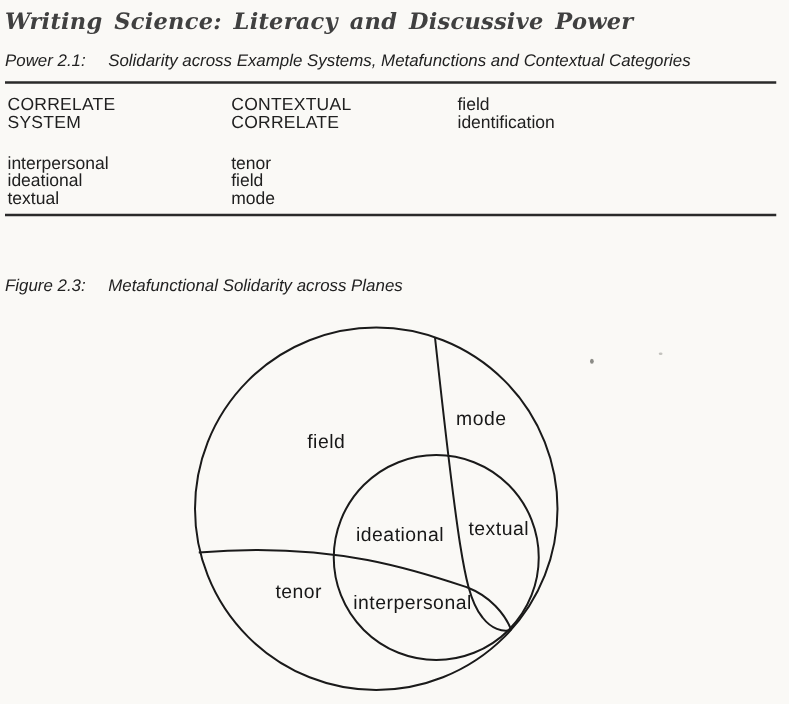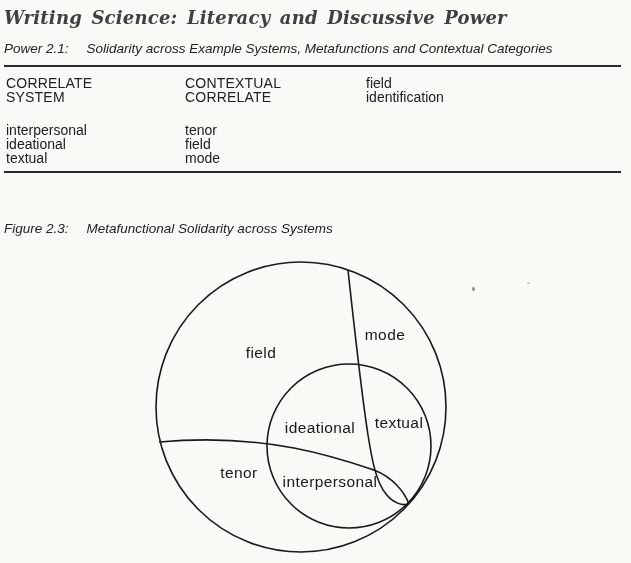--- a/index.html
+++ b/index.html
@@ -132,21 +132,21 @@
     <div class="cell-list">
       <div>tenor</div>
       <div>field</div>
       <div>mode</div>
     </div>
   </div>
 
   <div class="rule rule-bottom"></div>
 
   <div class="caption figure-caption">
-    <span class="cap-label">Figure 2.3:</span><span>Metafunctional Solidarity across Systems</span>
+    <span class="cap-label">Figure 2.3:</span><span>Metafunctional Solidarity across Planes</span>
   </div>
 
   <svg class="diagram-svg" width="631" height="563" viewBox="0 0 631 563">
 
     <circle cx="301" cy="407" r="145" fill="none" stroke="#1a1a1a" stroke-width="1.6"></circle>
 
     <circle cx="349" cy="446" r="82" fill="none" stroke="#1a1a1a" stroke-width="1.6"></circle>
 
     <path d="M 348 270 C 354 325, 361 390, 368 435 C 372 460, 376 482, 386 494 C 393 503, 402 506, 409 504" fill="none" stroke="#1a1a1a" stroke-width="1.6"></path>
 

